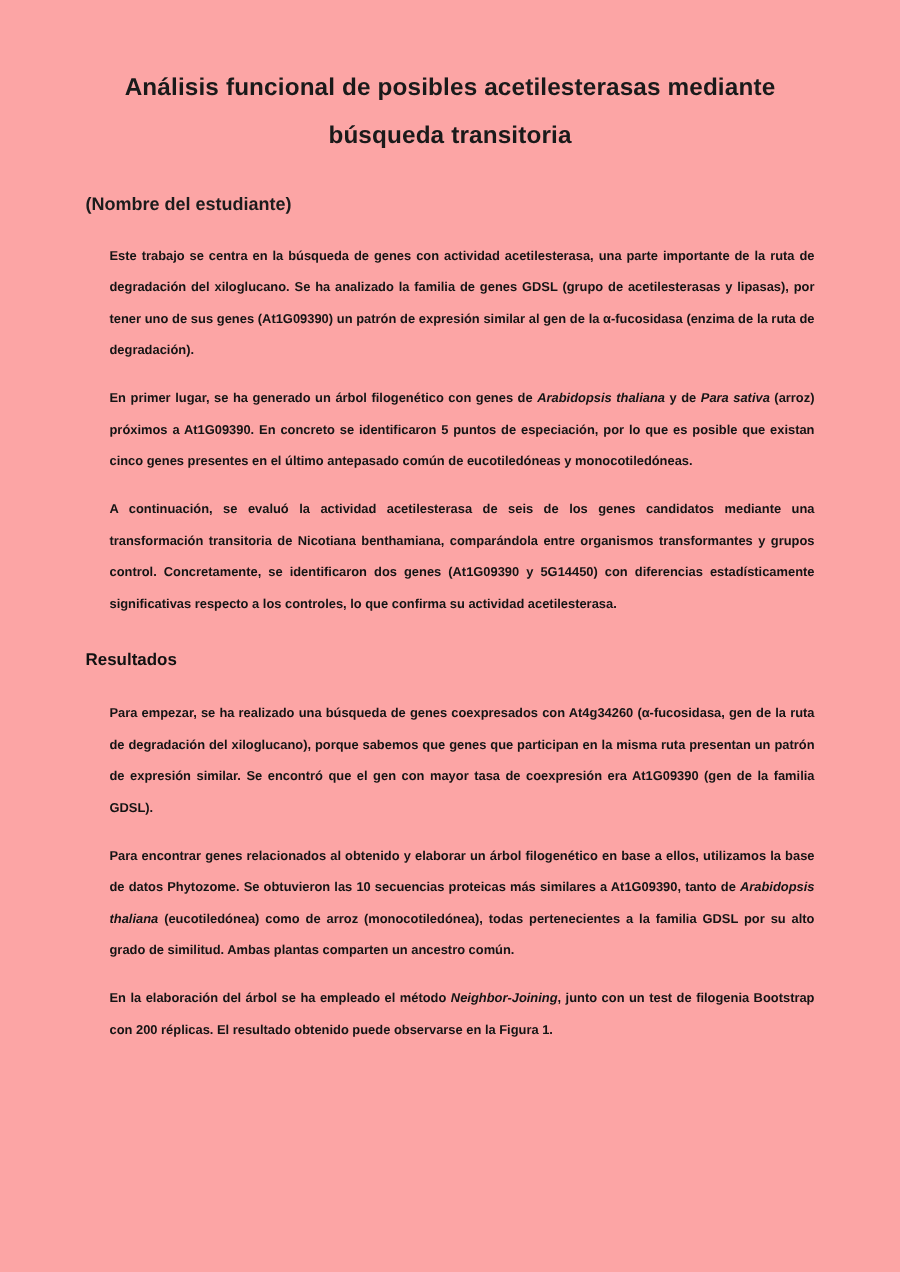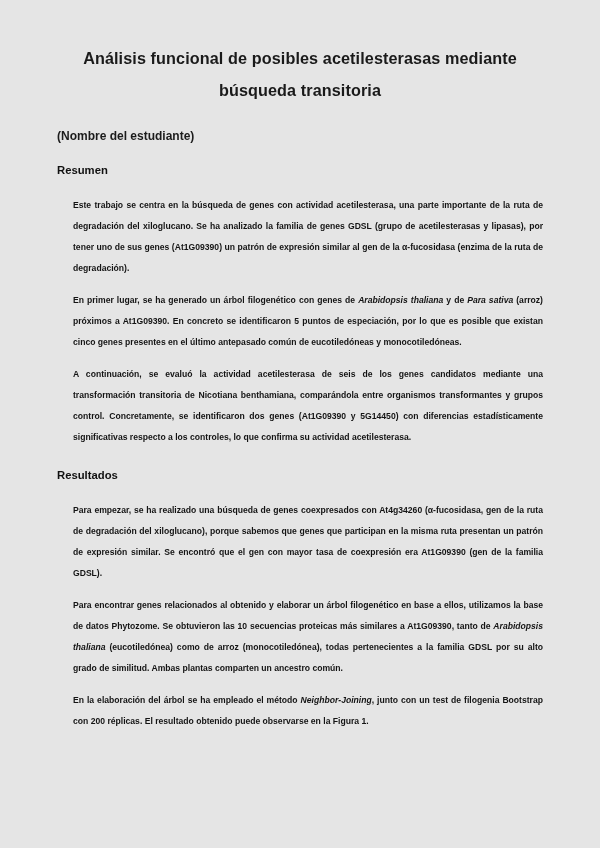--- a/index.html
+++ b/index.html
@@ -10,21 +10,21 @@
   }
   body {
     font-family: "Liberation Sans", sans-serif;
     color: #000000;
     -webkit-font-smoothing: antialiased;
   }
   .page {
     position: relative;
     width: 600px;
     height: 848px;
-    background: #e5e5e5;
+    background: #fca5a5;
     overflow: hidden;
     box-sizing: border-box;
     padding: 0;
   }
   .content {
     position: absolute;
     left: 57px;
     top: 0;
     width: 486px;
   }
@@ -85,21 +85,20 @@
 <div class="page">
   <div class="content">
 
     <h1 class="doc-title">
       <span class="title-line">Análisis funcional de posibles acetilesterasas mediante</span>
       <span class="title-line">búsqueda transitoria</span>
     </h1>
 
     <p class="author">(Nombre del estudiante)</p>
 
-    <h2 class="section-heading">Resumen</h2>
     <p class="para first-after-heading">Este trabajo se centra en la búsqueda de genes con actividad acetilesterasa, una parte importante de la ruta de degradación del xiloglucano. Se ha analizado la familia de genes GDSL (grupo de acetilesterasas y lipasas), por tener uno de sus genes (At1G09390) un patrón de expresión similar al gen de la α-fucosidasa (enzima de la ruta de degradación).</p>
     <p class="para">En primer lugar, se ha generado un árbol filogenético con genes de <em>Arabidopsis thaliana</em> y de <em>Para sativa</em> (arroz) próximos a At1G09390. En concreto se identificaron 5 puntos de especiación, por lo que es posible que existan cinco genes presentes en el último antepasado común de eucotiledóneas y monocotiledóneas.</p>
     <p class="para">A continuación, se evaluó la actividad acetilesterasa de seis de los genes candidatos mediante una transformación transitoria de Nicotiana benthamiana, comparándola entre organismos transformantes y grupos control. Concretamente, se identificaron dos genes (At1G09390 y 5G14450) con diferencias estadísticamente significativas respecto a los controles, lo que confirma su actividad acetilesterasa.</p>
 
     <h2 class="section-heading">Resultados</h2>
     <p class="para first-after-heading">Para empezar, se ha realizado una búsqueda de genes coexpresados con At4g34260 (α-fucosidasa, gen de la ruta de degradación del xiloglucano), porque sabemos que genes que participan en la misma ruta presentan un patrón de expresión similar. Se encontró que el gen con mayor tasa de coexpresión era At1G09390 (gen de la familia GDSL).</p>
     <p class="para">Para encontrar genes relacionados al obtenido y elaborar un árbol filogenético en base a ellos, utilizamos la base de datos Phytozome. Se obtuvieron las 10 secuencias proteicas más similares a At1G09390, tanto de <em>Arabidopsis thaliana</em> (eucotiledónea) como de arroz (monocotiledónea), todas pertenecientes a la familia GDSL por su alto grado de similitud. Ambas plantas comparten un ancestro común.</p>
     <p class="para">En la elaboración del árbol se ha empleado el método <em>Neighbor-Joining</em>, junto con un test de filogenia Bootstrap con 200 réplicas. El resultado obtenido puede observarse en la Figura 1.</p>
 
   </div>

